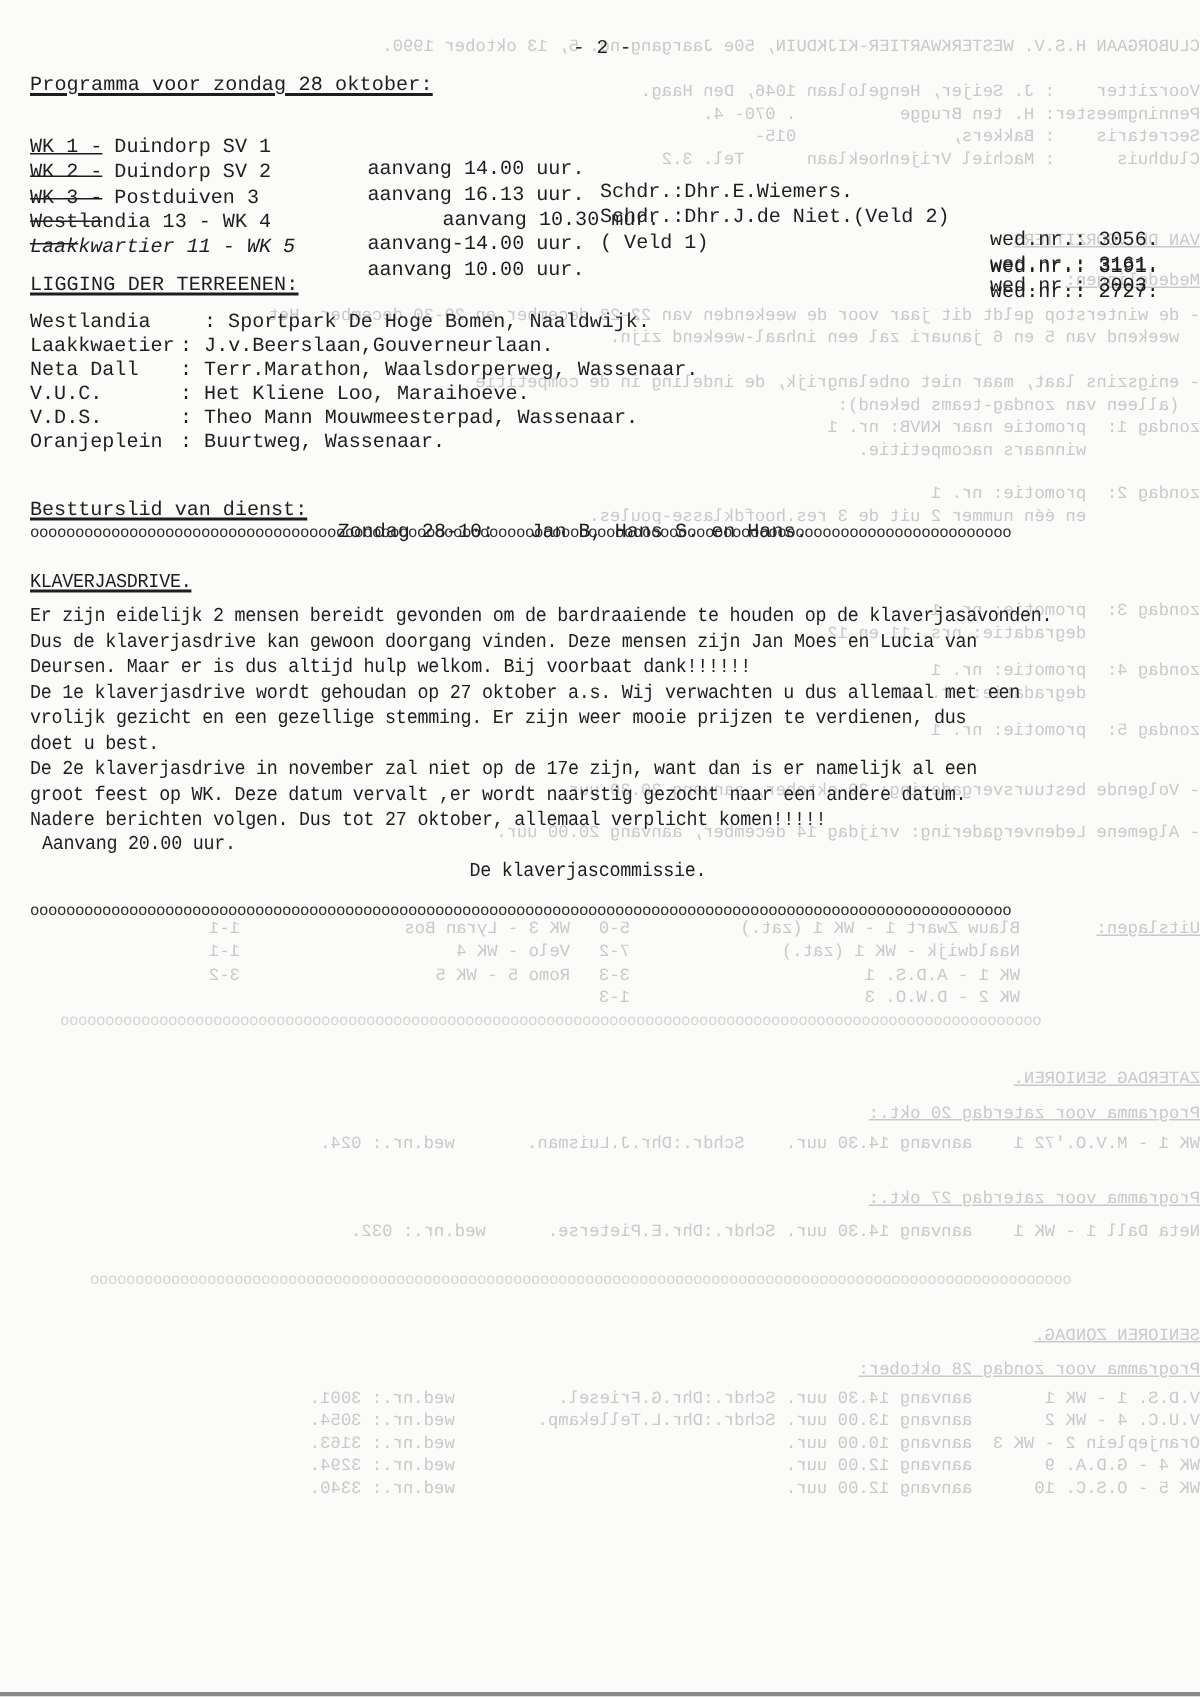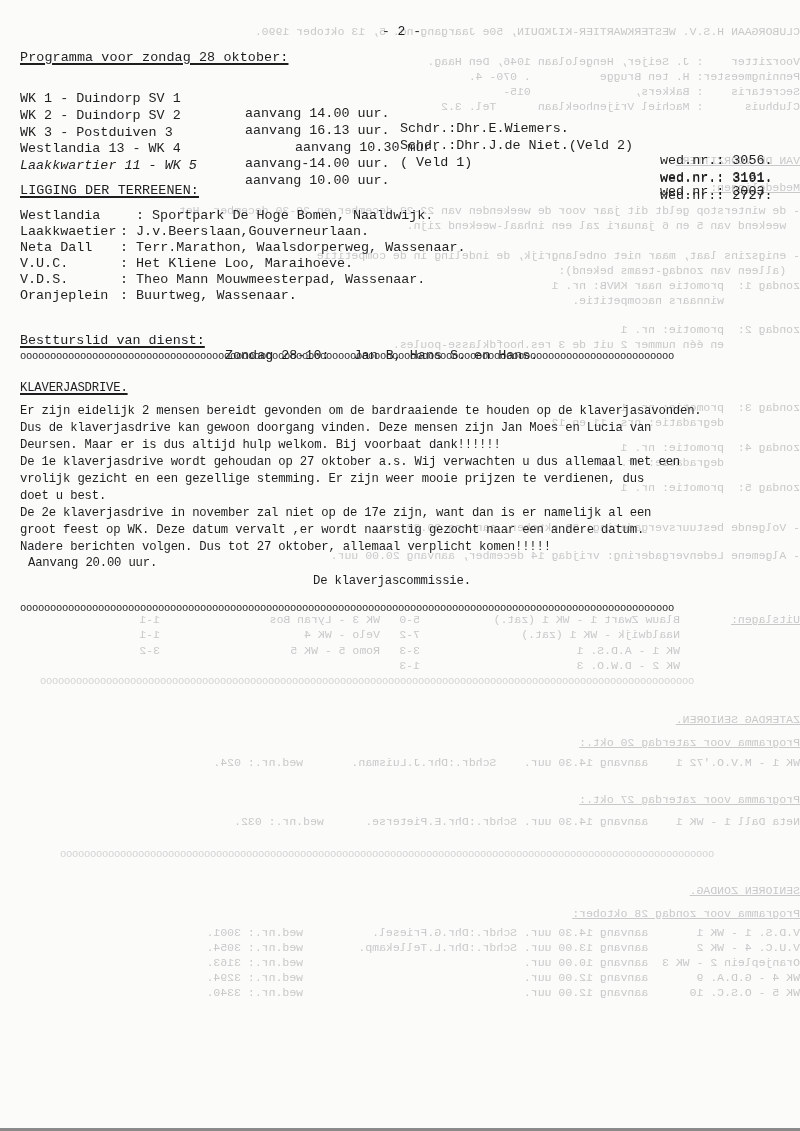--- a/index.html
+++ b/index.html
@@ -89,21 +89,21 @@
     <div class="ghost" style="left:30px;top:955px;width:770px;">Oranjeplein 2 - WK 3  aanvang 10.00 uur.                                wed.nr.: 3163.</div>
     <div class="ghost" style="left:30px;top:970px;width:770px;">WK 4 - G.D.A. 9       aanvang 12.00 uur.                                wed.nr.: 3294.</div>
     <div class="ghost" style="left:30px;top:985px;width:770px;">WK 5 - O.S.C. 10      aanvang 12.00 uur.                                wed.nr.: 3340.</div>
   </div>
 
   <div class="abs hdr" style="left:382px;top:24px;">- 2 -</div>
 
   <div class="abs t u" style="left:20px;top:50px;">Programma voor zondag 28 oktober:</div>
 
   <div>
-    <div class="row" style="top:76px;">
+    <div class="row" style="top:76px;text-decoration:underline;">
       <span class="col" style="left:0;">WK 1 - Duindorp SV 1</span>
       <span class="col" style="left:225px;">aanvang 14.00 uur.</span>
       <span class="col" style="left:380px;">Schdr.:Dhr.E.Wiemers.</span>
       <span class="col" style="left:640px;margin-top:48px;">wed.nr.: 3003.</span>
     </div>
     <div class="row" style="top:93px;">
       <span class="col" style="left:0;">WK 2 - Duindorp SV 2</span>
       <span class="col" style="left:225px;">aanvang 16.13 uur.</span>
       <span class="col" style="left:380px;">Schdr.:Dhr.J.de Niet.(Veld 2)</span>
       <span class="col" style="left:640px;">wed.nr.: 3056.</span>

